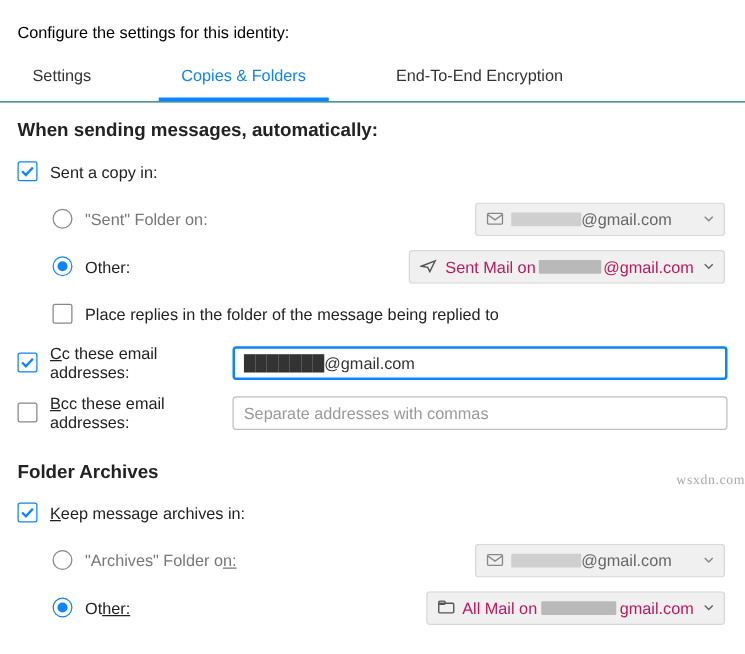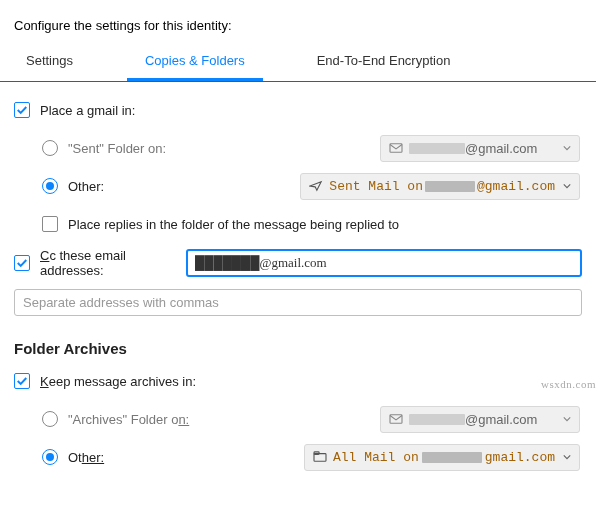--- a/index.html
+++ b/index.html
@@ -91,21 +91,21 @@
       border-radius: 3px;
       padding: 5px 24px 5px 8px;
       color: #666;
       position: relative;
       margin-left: auto;
       min-width: 200px;
       font-size: 13px;
       flex: 0 0 auto;
       overflow: hidden;
     }
-    .dropdown.enabled { color: #a16207; font-family: Liberation Mono, monospace; }
+    .dropdown.enabled { color: #be185d; }
     .dropdown .chev {
       position: absolute;
       right: 8px;
       top: 50%;
       transform: translateY(-50%);
       width: 8px; height: 8px;
     }
     .dd-icon { width: 14px; height: 12px; margin-right: 6px; flex:0 0 14px; }
     .redact {
       display: inline-block;
@@ -129,21 +129,20 @@
       border-radius: 3px;
       padding: 5px 8px;
       font-size: 13px;
       color: #333;
       font-family: inherit;
       min-width: 0;
     }
     .text-input.focused {
       border: 2px solid #0a84ff;
       padding: 4px 7px;
-      font-family: Liberation Serif, serif;
     }
     .text-input::placeholder { color: #999; }
     .watermark {
       position: fixed;
       right: 0; top: 378px;
       font-size: 11px;
       color: #aaa;
       letter-spacing: 0.5px;
       writing-mode: horizontal-tb;
       font-family: Liberation Serif, serif;
@@ -156,28 +155,29 @@
 
 <div class="header-text">Configure the settings for this identity:</div>
 
 <div class="tabs">
   <div class="tab">Settings</div>
   <div class="tab active">Copies &amp; Folders</div>
   <div class="tab">End-To-End Encryption</div>
 </div>
 
 <div class="section">
+  <div class="section-title">When sending messages, automatically:</div>
 
   <div class="row">
     <span class="checkbox checked">
       <svg viewBox="0 0 14 14">
           <polyline points="2,7 5.5,10.5 12,3.5" fill="none" stroke="#0a84ff" stroke-width="2.2"></polyline>
         </svg>
     </span>
-    <span class="label">Place a gmail in:</span>
+    <span class="label">Sent a copy in:</span>
   </div>
 
   <div class="row indent-radio">
     <div class="opt-col">
       <span class="radio"></span>
       <span class="label disabled">"Sent" Folder on:</span>
     </div>
     <div class="dd-wrap">
       <div class="dropdown">
         <svg class="dd-icon" viewBox="0 0 16 14">
@@ -228,20 +228,26 @@
         <svg viewBox="0 0 14 14">
             <polyline points="2,7 5.5,10.5 12,3.5" fill="none" stroke="#0a84ff" stroke-width="2.2"></polyline>
           </svg>
       </span>
       <span class="label"><span class="u">C</span><span>c these email addresses:</span></span>
     </div>
     <input class="text-input focused" value="███████@gmail.com" style="">
   </div>
 
   <div class="row">
+    <div class="cc-col">
+      <span class="checkbox">
+        
+      </span>
+      <span class="label"><span class="u">B</span><span>cc these email addresses:</span></span>
+    </div>
     <input class="text-input" placeholder="Separate addresses with commas" style="">
   </div>
 </div>
 
 <div class="section">
   <div class="section-title">Folder Archives</div>
 
   <div class="row">
     <span class="checkbox checked">
       <svg viewBox="0 0 14 14">

